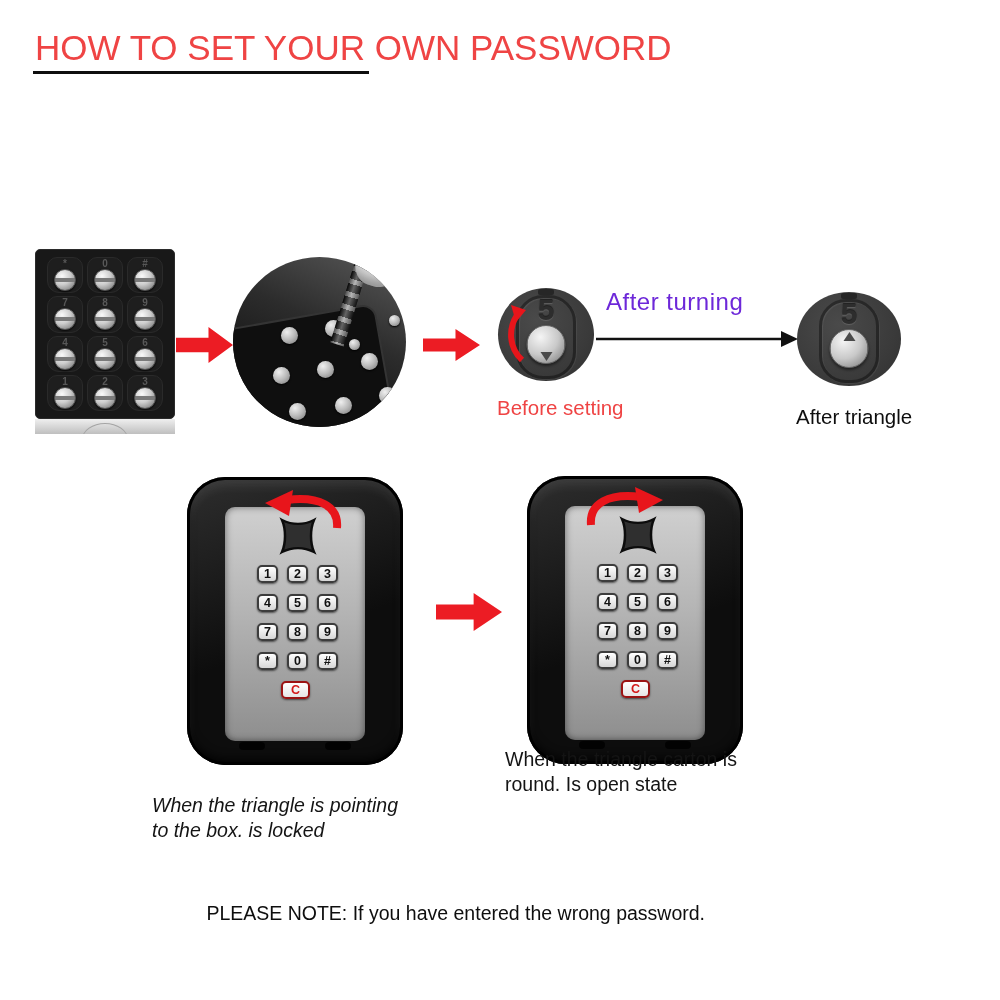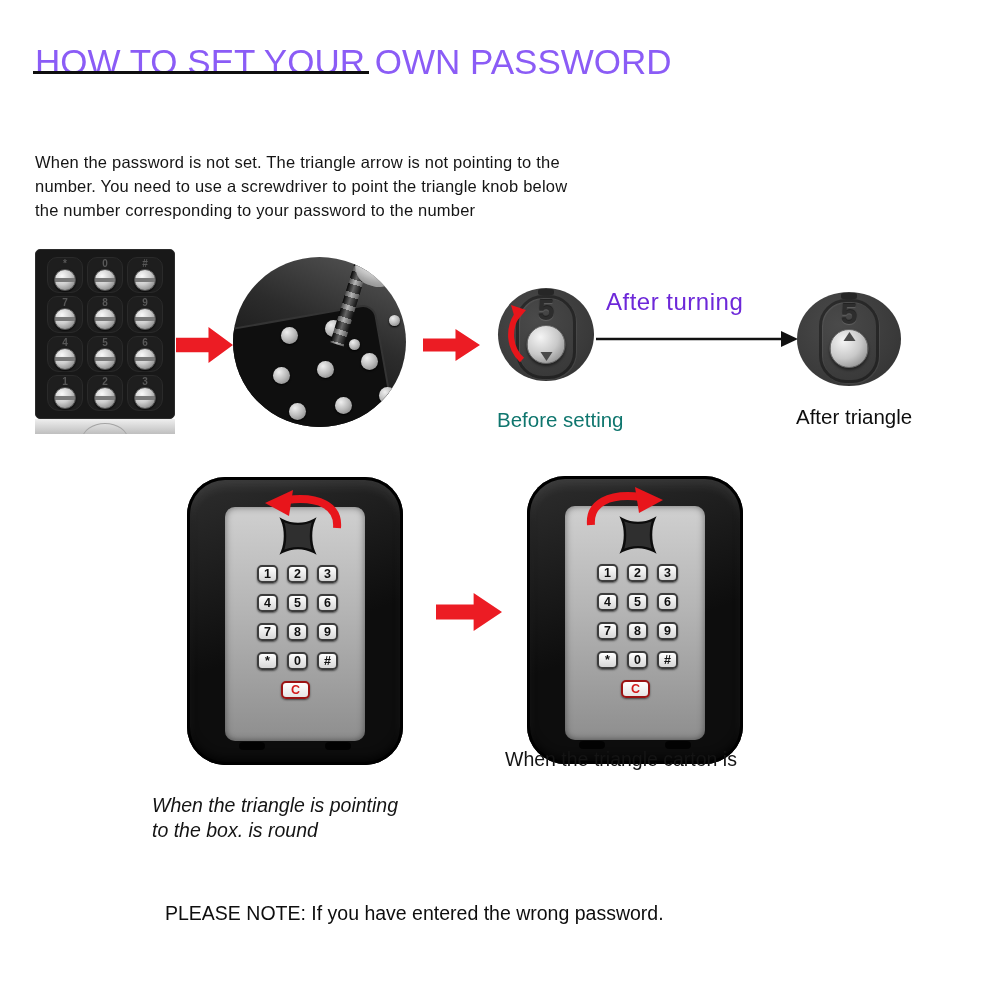--- a/index.html
+++ b/index.html
@@ -1,21 +1,21 @@
 <!DOCTYPE html>
 <html><head>
 <meta charset="utf-8">
 <style>
   html,body{margin:0;padding:0;background:#fff;}
   .page{position:relative;width:1000px;height:1000px;background:#fff;overflow:hidden;
         font-family:"Liberation Sans", sans-serif;color:#111;}
   .abs{position:absolute;}
 
   
-  .title{left:35px;top:42px;font-size:35px;font-weight:400;letter-spacing:0px;color:#8b5cf6;white-space:nowrap;}
+  .title{left:35px;top:28px;font-size:35px;font-weight:400;letter-spacing:0px;color:#ef4444;white-space:nowrap;}
   .title-underline{left:33px;top:71px;width:336px;height:3px;background:#0e0e0e;}
   .subtitle{left:35px;top:84px;font-size:23px;color:#0e0e0e;white-space:nowrap;}
   .intro{left:35px;top:150px;font-size:16.5px;line-height:24px;color:#151515;letter-spacing:0.2px;}
 
   
   .red-arrow{background:#ec1c24;
     clip-path:polygon(0 30%,57% 30%,57% 0,100% 50%,57% 100%,57% 70%,0 70%);}
   .a1{left:176px;top:327px;width:57px;height:36px;}
   .a2{left:423px;top:329px;width:57px;height:32px;}
   .a3{left:436px;top:593px;width:66px;height:38px;}
@@ -65,21 +65,21 @@
     border:1px solid #666;background:radial-gradient(circle at 35% 30%, #f5f5f5, #c9c9c9 50%, #8f8f8f 85%);
     box-shadow:0 2px 3px rgba(0,0,0,.5);}
   .tri-down{position:absolute;left:50%;bottom:2px;transform:translateX(-50%);width:0;height:0;
     border-left:6px solid transparent;border-right:6px solid transparent;border-top:9px solid #4a4a4a;}
   .tri-up{position:absolute;left:50%;top:2px;transform:translateX(-50%);width:0;height:0;
     border-left:6px solid transparent;border-right:6px solid transparent;border-bottom:9px solid #4a4a4a;}
   .redcurve{position:absolute;left:5px;top:15px;}
 
   .after-turning{left:606px;top:288px;font-size:24px;color:#6d28d9;letter-spacing:0.5px;white-space:nowrap;}
   .black-arrow{left:596px;top:330px;}
-  .cap-before{left:497px;top:408px;font-size:20.5px;color:#0f766e;white-space:nowrap;}
+  .cap-before{left:497px;top:396px;font-size:20.5px;color:#ef4444;white-space:nowrap;}
   .cap-after{left:796px;top:405px;font-size:20.5px;color:#0e0e0e;white-space:nowrap;}
 
   
   .lockbox{width:216px;height:288px;border-radius:38px;
     background:linear-gradient(160deg,#2e2e2e,#0d0d0d 55%);
     box-shadow:inset 0 0 0 3px #000, inset 0 8px 12px rgba(255,255,255,.10), inset 0 -6px 10px rgba(0,0,0,.8);}
   .box1{left:187px;top:477px;}
   .box2{left:527px;top:476px;}
   .lpanel{position:absolute;left:38px;top:30px;width:140px;height:234px;border-radius:10px;
     background:linear-gradient(180deg,#d0d0d0 0%,#b4b4b4 45%,#8e8e8e 100%);
@@ -96,34 +96,29 @@
     box-shadow:0 1px 2px rgba(0,0,0,.55), inset 0 1px 0 rgba(255,255,255,.9);}
   .cbtn{position:absolute;left:94px;top:204px;width:29px;height:18px;border-radius:5px;border:2px solid #9b1313;
     box-sizing:border-box;background:linear-gradient(180deg,#ffffff,#e6e6e6);display:flex;align-items:center;
     justify-content:center;font-size:12.5px;font-weight:bold;color:#d31a1a;
     box-shadow:0 1px 2px rgba(0,0,0,.55);}
   .slot{position:absolute;bottom:15px;width:26px;height:8px;border-radius:4px;background:#000;opacity:.8;}
   .slot.sl{left:52px;} .slot.sr{right:52px;}
 
   .cap-left{left:152px;top:793px;font-size:19.5px;line-height:25px;color:#141414;font-style:italic;}
   .cap-right{left:505px;top:747px;font-size:19.5px;line-height:25px;color:#141414;}
-  .footer{left:165px;top:900px;width:540px;text-align:left;font-size:19.5px;line-height:26px;color:#0e0e0e;}
+  .footer{left:165px;top:900px;width:540px;text-align:right;font-size:19.5px;line-height:26px;color:#0e0e0e;}
 </style>
 </head>
 <body>
 
 <div class="page">
 
   <div class="abs title">HOW TO SET YOUR OWN PASSWORD</div>
   <div class="abs title-underline"></div>
-  <div class="abs intro">
-    <div>When the password is not set. The triangle arrow is not pointing to the</div>
-    <div>number. You need to use a screwdriver to point the triangle knob below</div>
-    <div>the number corresponding to your password to the number</div>
-  </div>
 
   <div class="abs ppanel">
     <div class="pcell">
         <span class="plabel">*</span>
         <span class="pdial"></span>
       </div>
     <div class="pcell">
         <span class="plabel">0</span>
         <span class="pdial"></span>
       </div>
@@ -276,23 +271,24 @@
       <span class="kbtn">0</span>
       <span class="kbtn">#</span>
     </div>
     <div class="cbtn">C</div>
     <div class="slot sl"></div>
     <div class="slot sr"></div>
   </div>
 
   <div class="abs cap-left">
     <div>When the triangle is pointing</div>
-    <div>to the box. is round</div>
+    <div>to the box. is locked</div>
   </div>
   <div class="abs cap-right">
     <div>When the triangle carton is</div>
+    <div>round. Is open state</div>
   </div>
 
   <div class="abs footer">
     <div>PLEASE NOTE: If you have entered the wrong password.</div>
   </div>
 
 </div>
 
 </body></html>

